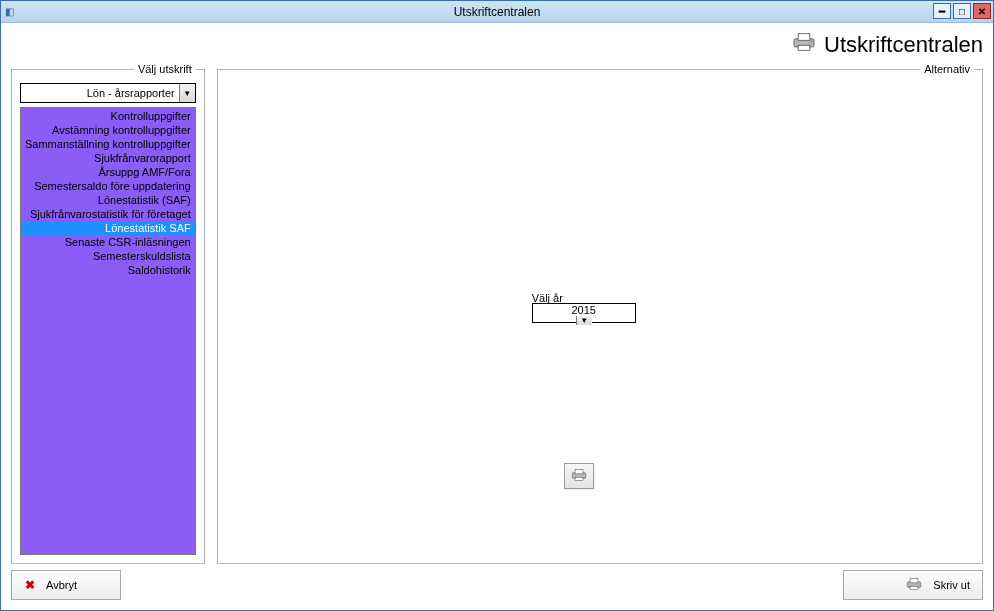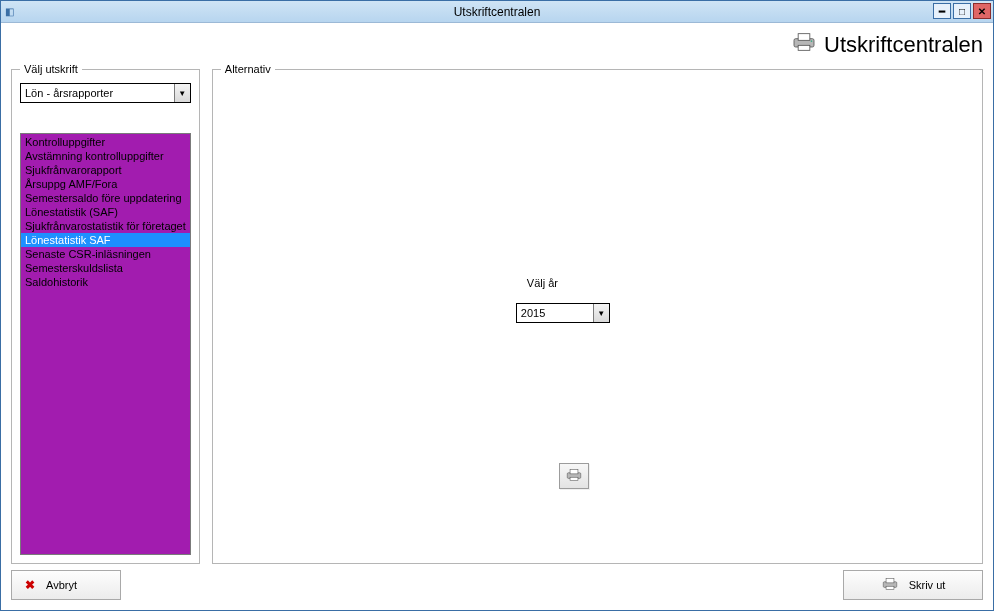--- a/index.html
+++ b/index.html
@@ -57,21 +57,21 @@
     height:32px;
   }
   .header-title {
     font-size:22px; font-weight:400;
     display:flex; align-items:center; gap:6px;
   }
   .printer-icon-big svg { width:28px; height:20px; }
   .printer-icon-small svg { width:18px; height:14px; }
 
   .body-row {
-    flex:1; display:flex; gap:12px; margin-top:2px;
+    flex:1; display:flex; gap:12px; margin-top:2px;text-align:right;
   }
   fieldset {
     border:1px solid #b5b5b5;
     padding:8px;
     margin:0;
   }
   fieldset > legend {
     font-size:11px; padding:0 4px;
   }
   .left-panel {
@@ -86,63 +86,63 @@
   .select-wrap .sel-text { flex:1; padding:0 4px; }
   .select-wrap .sel-btn {
     width:16px; height:100%;
     border-left:1px solid #7a7a7a;
     background:linear-gradient(#f4f4f4,#d9d9d9);
     display:flex; align-items:center; justify-content:center;
   }
   .chev { font-size:8px; }
 
   .listbox {
-    flex:1; margin-top:30px;
-    border:1px solid #7a7a7a; background:#a21caf;
+    flex:1; margin-top:4px;
+    border:1px solid #7a7a7a; background:#8b5cf6;
     overflow:auto;
     padding:1px 0;
   }
   .listitem {
     padding:0 4px; height:14px; line-height:14px;
     white-space:nowrap; overflow:hidden; text-overflow:clip;
     cursor:default;
   }
   .listitem.selected { background:#1e90ff; color:#fff; }
 
   .right-panel {
     flex:1; position:relative;
   }
   .opt-area {
     width:100%; height:100%;
     position:relative;
   }
   .year-label {
-    position:absolute; top:194px; left:306px;
+    position:absolute; top:209px; left:306px;
   }
   .year-select {
-    position:absolute; top:220px; left:295px; width:94px;
+    position:absolute; top:220px; left:306px; width:104px;flex-direction:column;
   }
   .preview-btn {
     position:absolute; top:380px; left:338px;
     width:30px; height:26px;
     border:1px solid #9c9c9c;
     background:linear-gradient(#f7f7f7,#e3e3e3);
     display:flex; align-items:center; justify-content:center;
     box-shadow:1px 1px 0 rgba(0,0,0,.06);
   }
 
   .footer-row {
     height:32px; margin-top:6px;
     display:flex; justify-content:space-between; align-items:stretch;
   }
   .btn {
     height:30px;
     border:1px solid #a9a9a9;
     background:linear-gradient(#fdfdfd,#ececec);
-    display:flex; align-items:center; justify-content:center;
+    display:flex; align-items:center; justify-content:flex-end;
     padding:0 12px;
     gap:10px;
     cursor:default;
   }
   .btn.cancel { width:110px; justify-content:flex-start; }
   .btn.print  { width:140px; }
   .red-x {
     width:12px; height:12px;
     display:inline-flex; align-items:center; justify-content:center;
     color:#c00; font-weight:bold; font-size:12px;
@@ -187,20 +187,21 @@
         <div class="select-wrap">
           <span class="sel-text">Lön - årsrapporter</span>
           <span class="sel-btn">
               <span class="chev">▼</span>
             </span>
         </div>
 
         <div class="listbox" id="listbox">
             <div class="listitem">Kontrolluppgifter</div>
             <div class="listitem">Avstämning kontrolluppgifter</div>
+            <div class="listitem">Sammanställning kontrolluppgifter</div>
             <div class="listitem">Sjukfrånvarorapport</div>
             <div class="listitem">Årsuppg AMF/Fora</div>
             <div class="listitem">Semestersaldo före uppdatering</div>
             <div class="listitem">Lönestatistik (SAF)</div>
             <div class="listitem">Sjukfrånvarostatistik för företaget</div>
             <div class="listitem selected">Lönestatistik SAF</div>
             <div class="listitem">Senaste CSR-inläsningen</div>
             <div class="listitem">Semesterskuldslista</div>
             <div class="listitem">Saldohistorik</div>
           </div>

